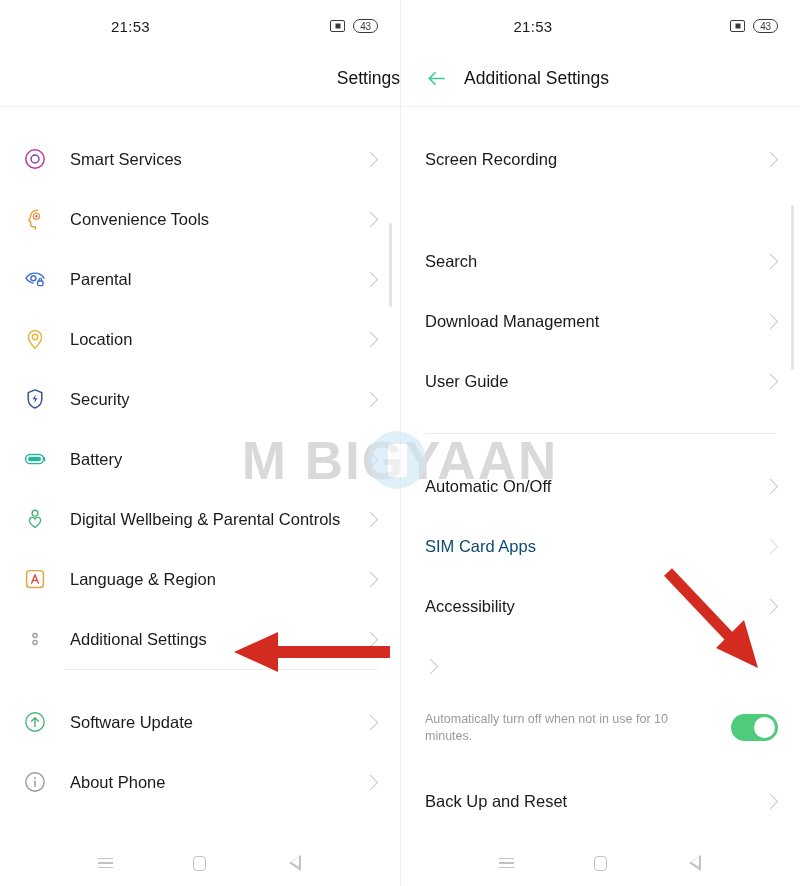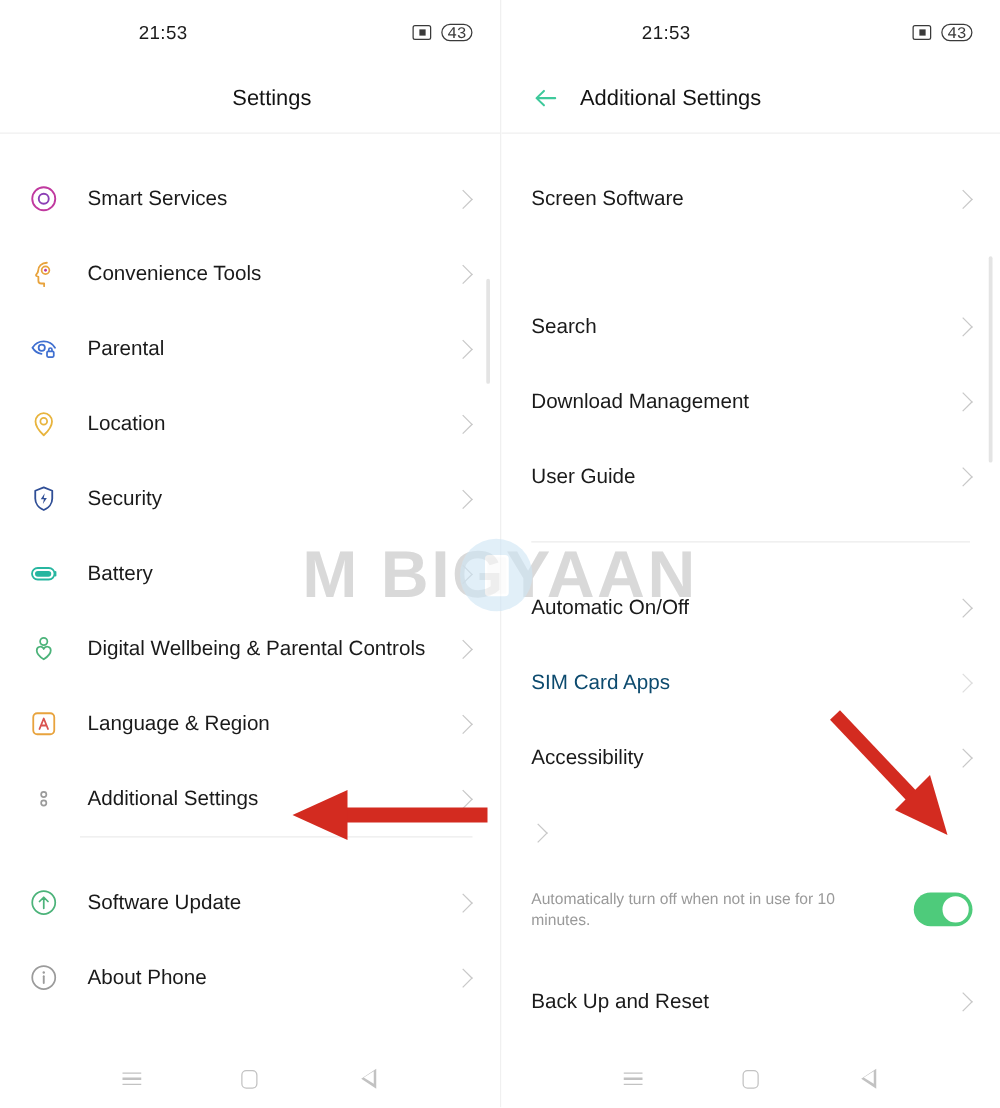--- a/index.html
+++ b/index.html
@@ -68,38 +68,37 @@
     position: absolute;
     left: 50%; top: 50%;
     transform: translate(-50%, -50%);
     width: 5px; height: 5px;
     background: #3a3a3a;
   }
   .battery {
     width: 25px; height: 14px;
     border: 1.3px solid #3a3a3a;
     border-radius: 7px;
-    font-size: 13px;
+    font-size: 10px;
     color: #3a3a3a;
     display: flex;
     align-items: center;
     justify-content: center;
     letter-spacing: -.2px;
-    font-family: Liberation Mono, monospace;
   }
 
   
   .titlebar {
     height: 57px;
     display: flex;
     align-items: center;
     position: relative;
     border-bottom: 1px solid #f0f0f0;
   }
-  .titlebar.centered { justify-content: center; padding-left: 35px; }
+  .titlebar.centered { justify-content: flex-end; padding-left: 35px; }
   .title-text {
     font-size: 17.5px;
     color: #131313;
     font-weight: 400;
   }
   .back-arrow {
     position: absolute;
     left: 22px;
     top: 50%;
     transform: translateY(-50%);
@@ -513,21 +512,21 @@
       </div>
       <div class="title-text">Additional Settings</div>
     </div>
 
     <div class="list">
 
       <div class="gap"></div>
 
       <div class="row">
         <div class="row-text">
-          <div class="row-label">Screen Software</div>
+          <div class="row-label">Screen Recording</div>
         </div>
         <div class="chevron"></div>
       </div>
 
       <div class="gap"></div>
       <div style="height:20px"></div>
 
       <div class="row">
         <div class="row-text">
           <div class="row-label">Search</div>

